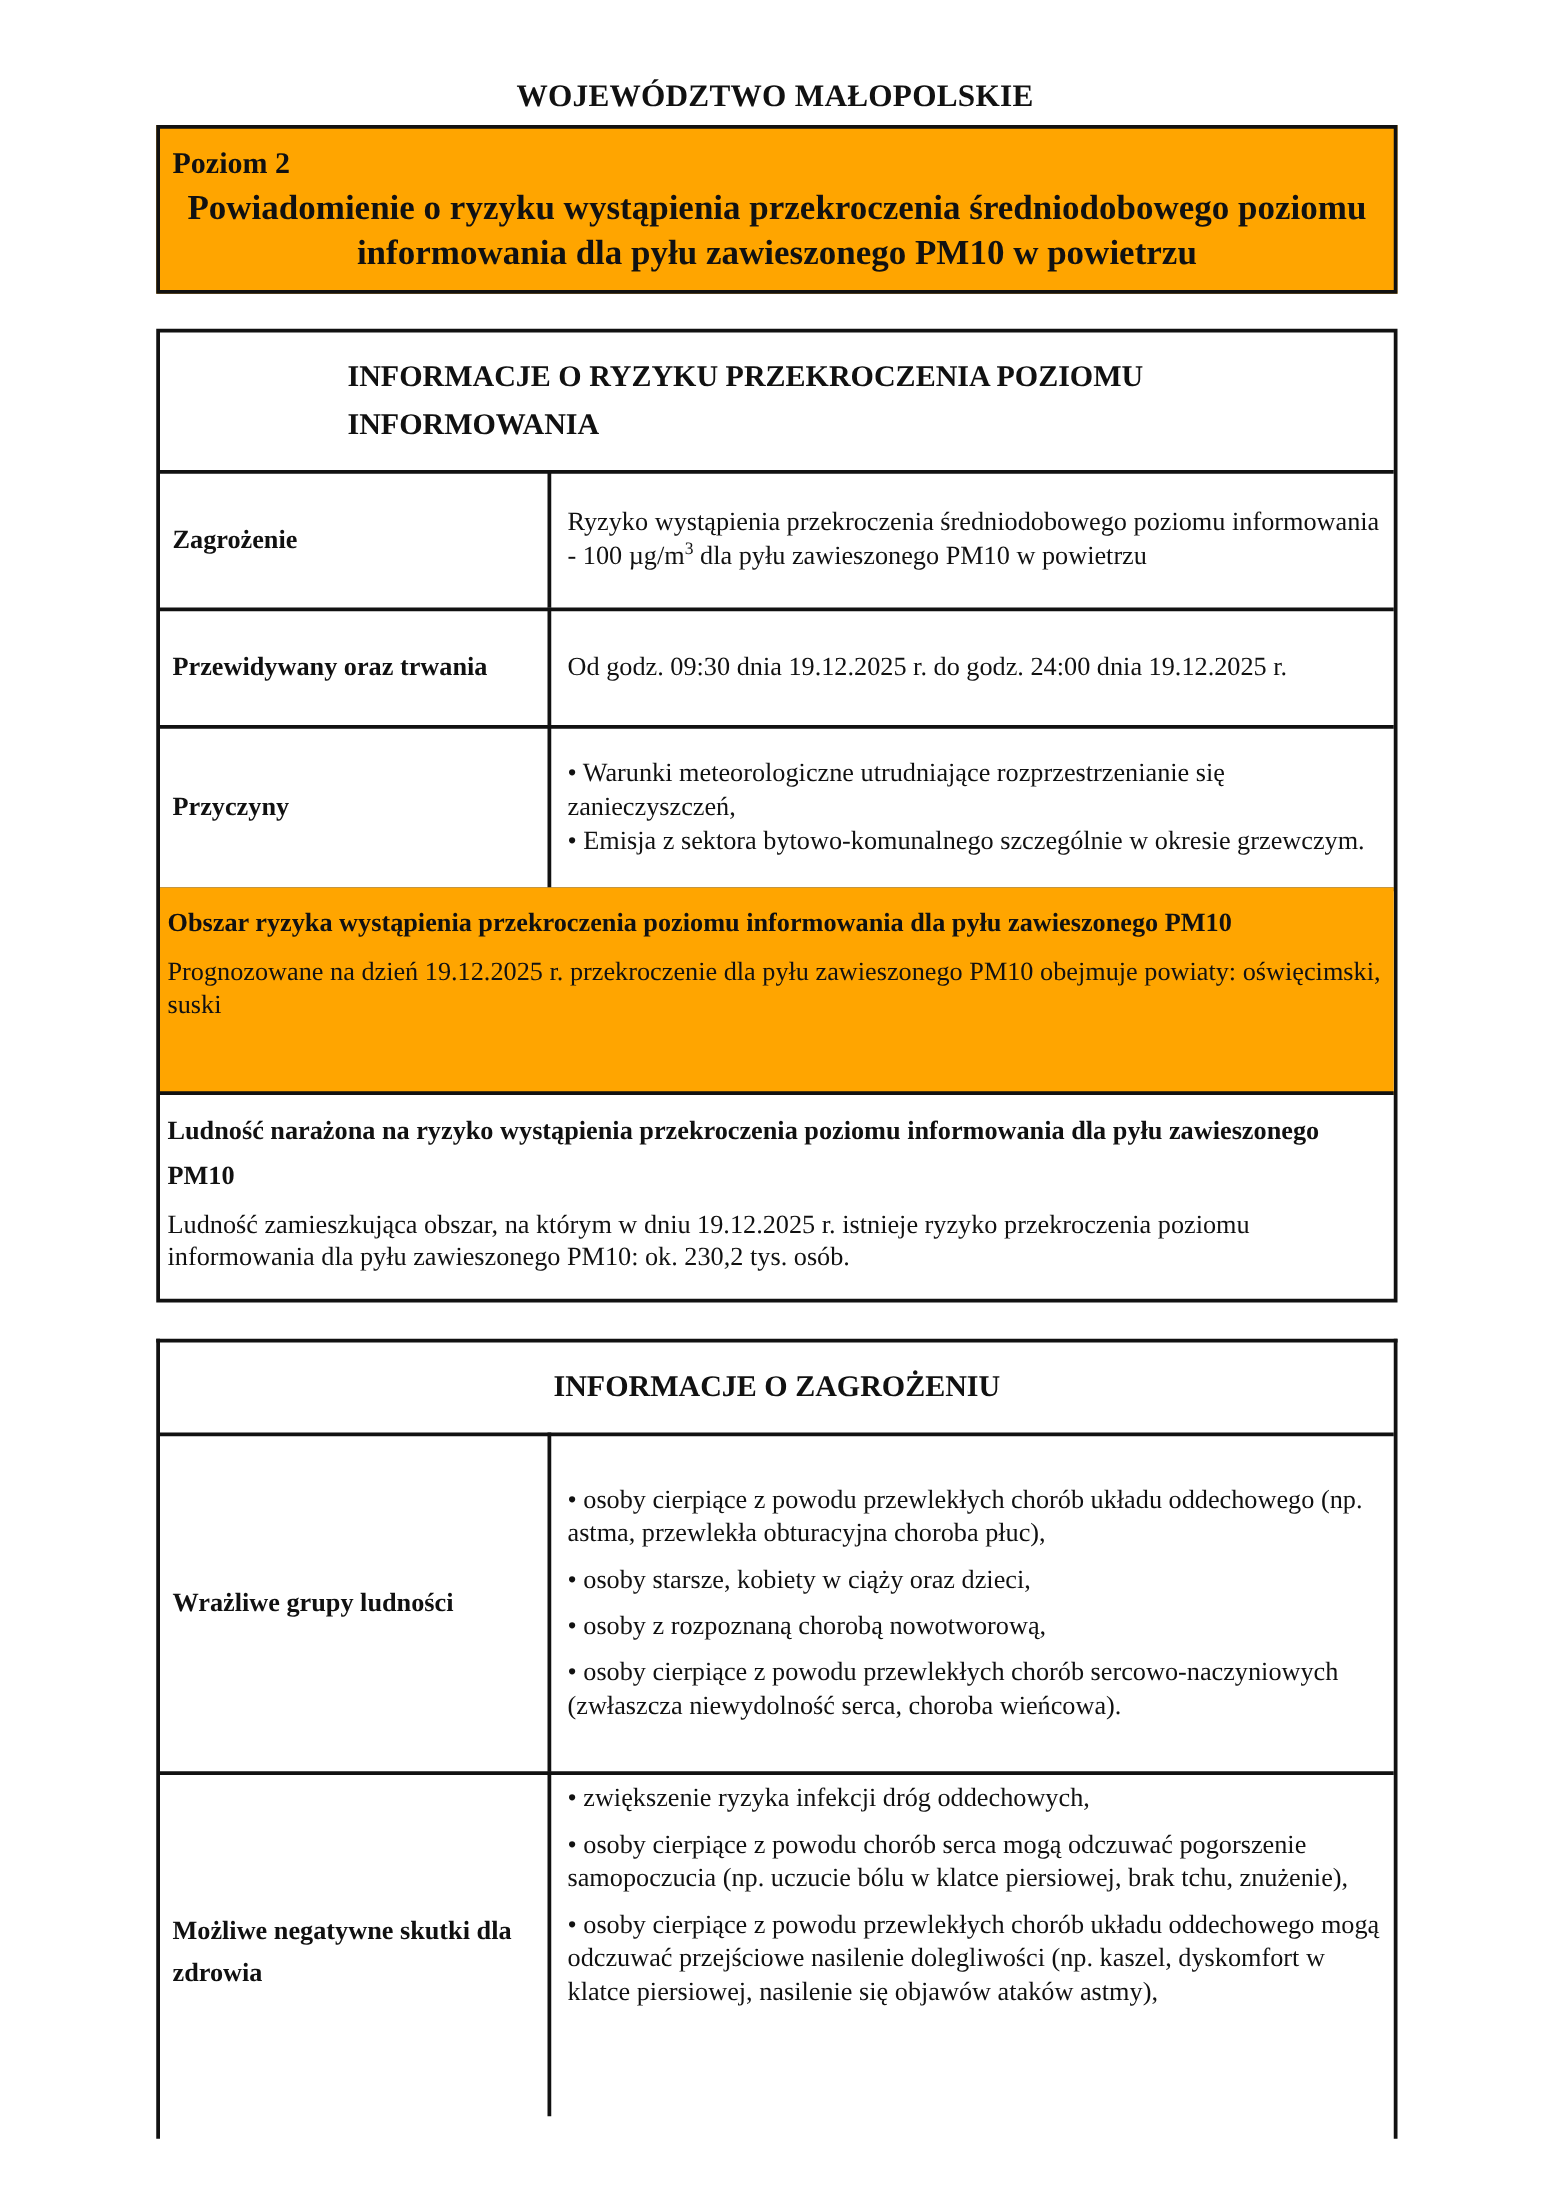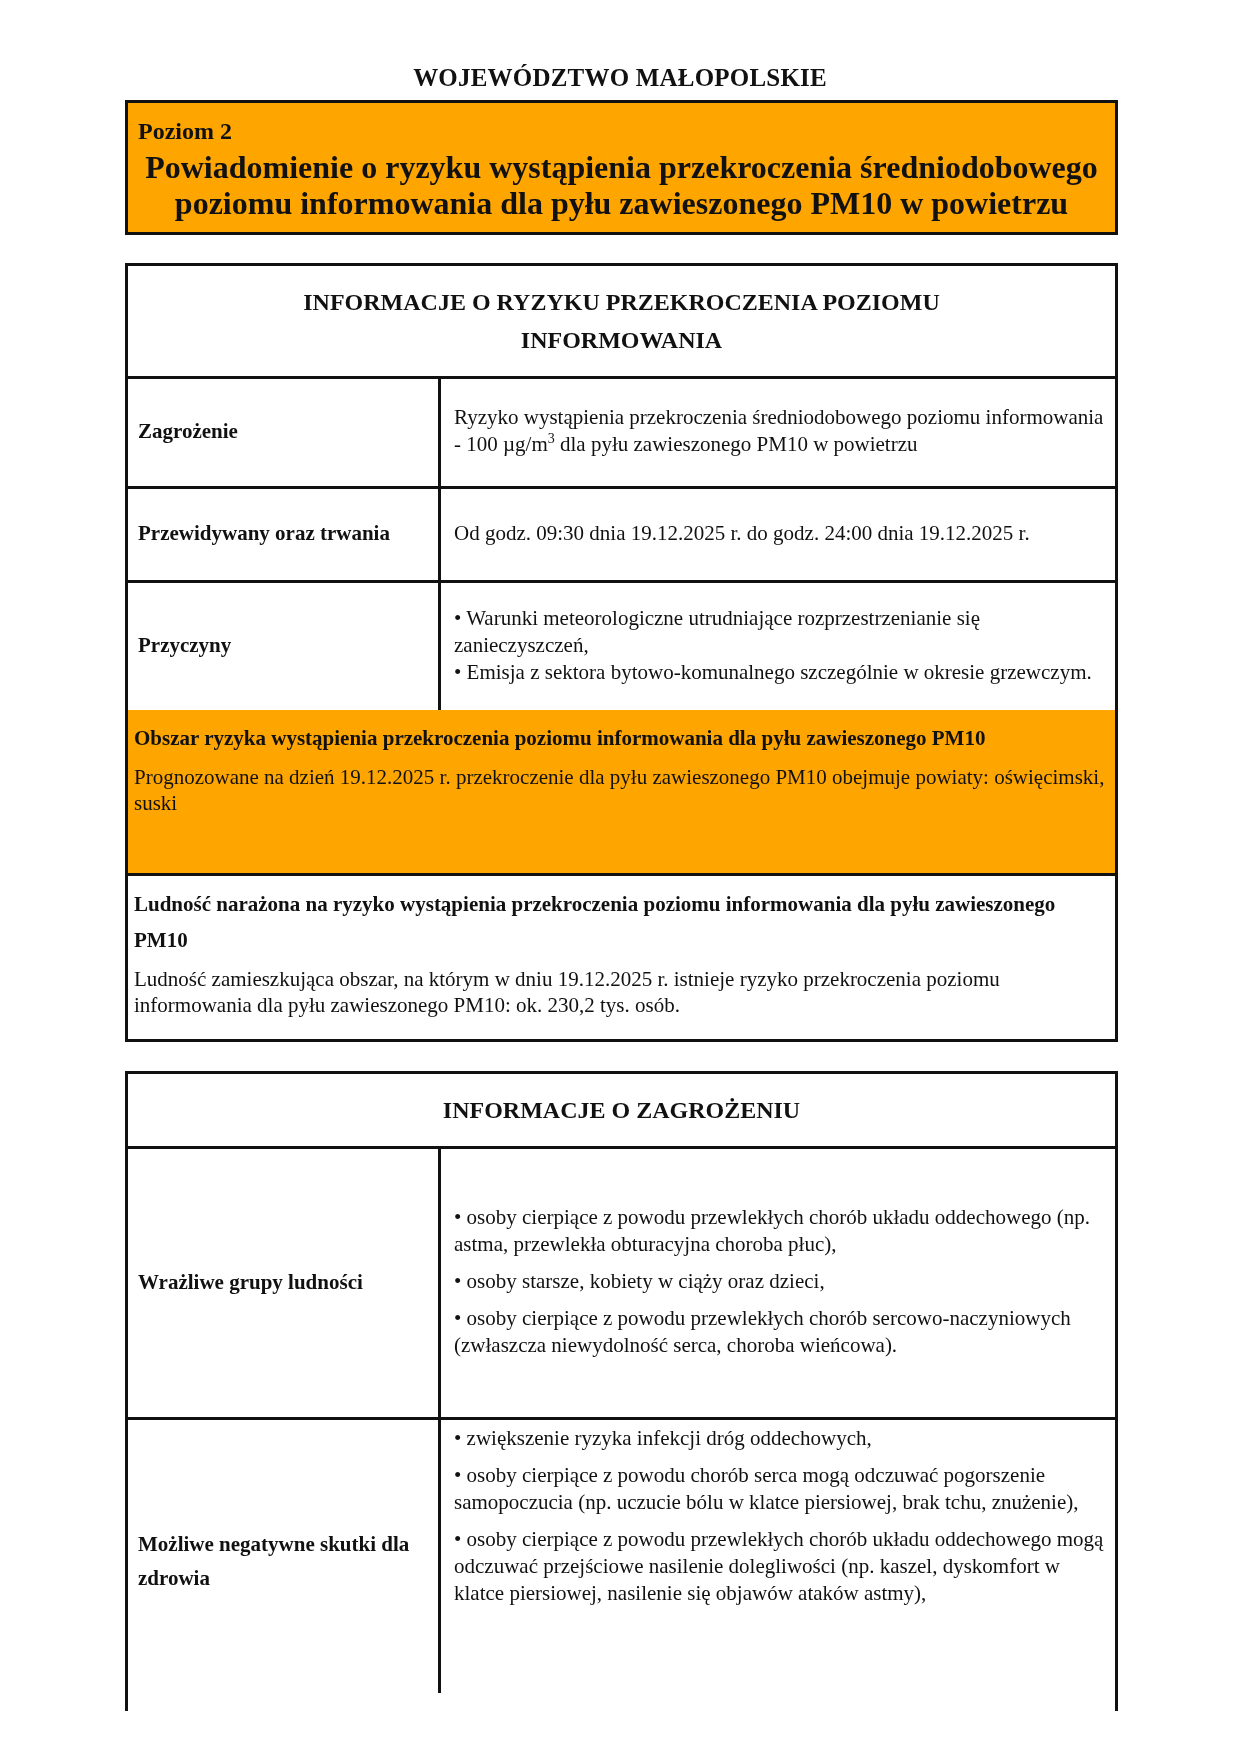--- a/index.html
+++ b/index.html
@@ -2,27 +2,27 @@
 <html><head>
 <meta charset="utf-8">
 <style>
   html, body { margin: 0; padding: 0; background: #ffffff; }
   body { width: 1240px; height: 1754px; position: relative; overflow: hidden;
          font-family: "Liberation Serif", "DejaVu Serif", serif; color: #111; }
   .abs { position: absolute; box-sizing: border-box; }
   .title { left: 0; width: 1240px; top: 64px; text-align: center; font-weight: bold; font-size: 25px; letter-spacing: 0.2px; }
   .banner { left: 125px; width: 993px; top: 100px; height: 135px; background: #FFA500; border: 3px solid #111; padding: 12px 10px 12px 10px; }
   .banner .lvl { font-weight: bold; font-size: 24px; line-height: 32px; }
-  .banner .sub { font-weight: bold; font-size: 32px; line-height: 36px; text-align: center; margin-top: 2px; }
+  .banner .sub { font-weight: bold; font-size: 28px; line-height: 36px; text-align: center; margin-top: 2px; }
 
   .tbl { left: 125px; width: 993px; border: 3px solid #111; }
   .t1 { top: 263px; height: 779px; }
   .t2 { top: 1071px; height: 640px; border-bottom: none; }
   .hdr { position: absolute; left: 0; right: 0; top: 0; border-bottom: 3px solid #111;
-         display: flex; align-items: center; justify-content: center; text-align: center;
+         display: flex; align-items: center; justify-content: center; 
          font-weight: bold; font-size: 24px; line-height: 38px; }
   .row { position: absolute; left: 0; right: 0; border-bottom: 3px solid #111; }
   .row.last { border-bottom: none; }
   .lab { position: absolute; left: 0; width: 313px; top: 0; bottom: 0; border-right: 3px solid #111;
          display: flex; align-items: center; padding: 0 10px; box-sizing: border-box;
          font-weight: bold; font-size: 21px; line-height: 34px; }
   .val { position: absolute; left: 316px; right: 0; top: 0; bottom: 0; padding: 0 10px;
          box-sizing: border-box; display: flex; flex-direction: column; justify-content: center;
          font-size: 21px; line-height: 27px; }
   .val p { margin: 0; }
@@ -81,20 +81,21 @@
 </div>
 
 <div class="abs tbl t2">
   <div class="hdr" style="height:72px;">INFORMACJE O ZAGROŻENIU</div>
 
   <div class="row" style="top:72px; height:271px;">
     <div class="lab">Wrażliwe grupy ludności</div>
     <div class="val list">
       <p>• osoby cierpiące z powodu przewlekłych chorób układu oddechowego (np. astma, przewlekła obturacyjna choroba płuc),</p>
       <p>• osoby starsze, kobiety w ciąży oraz dzieci,</p>
+      <p>• osoby z rozpoznaną chorobą nowotworową,</p>
       <p>• osoby cierpiące z powodu przewlekłych chorób sercowo-naczyniowych (zwłaszcza niewydolność serca, choroba wieńcowa).</p>
     </div>
   </div>
 
   <div class="row last" style="top:343px; height:276px;">
     <div class="lab" style="padding-top:12px;">Możliwe negatywne skutki dla zdrowia</div>
     <div class="val list" style="justify-content:flex-start; padding-top:8px;">
       <p>• zwiększenie ryzyka infekcji dróg oddechowych,</p>
       <p>• osoby cierpiące z powodu chorób serca mogą odczuwać pogorszenie samopoczucia (np. uczucie bólu w klatce piersiowej, brak tchu, znużenie),</p>
       <p>• osoby cierpiące z powodu przewlekłych chorób układu oddechowego mogą odczuwać przejściowe nasilenie dolegliwości (np. kaszel, dyskomfort w klatce piersiowej, nasilenie się objawów ataków astmy),</p>

